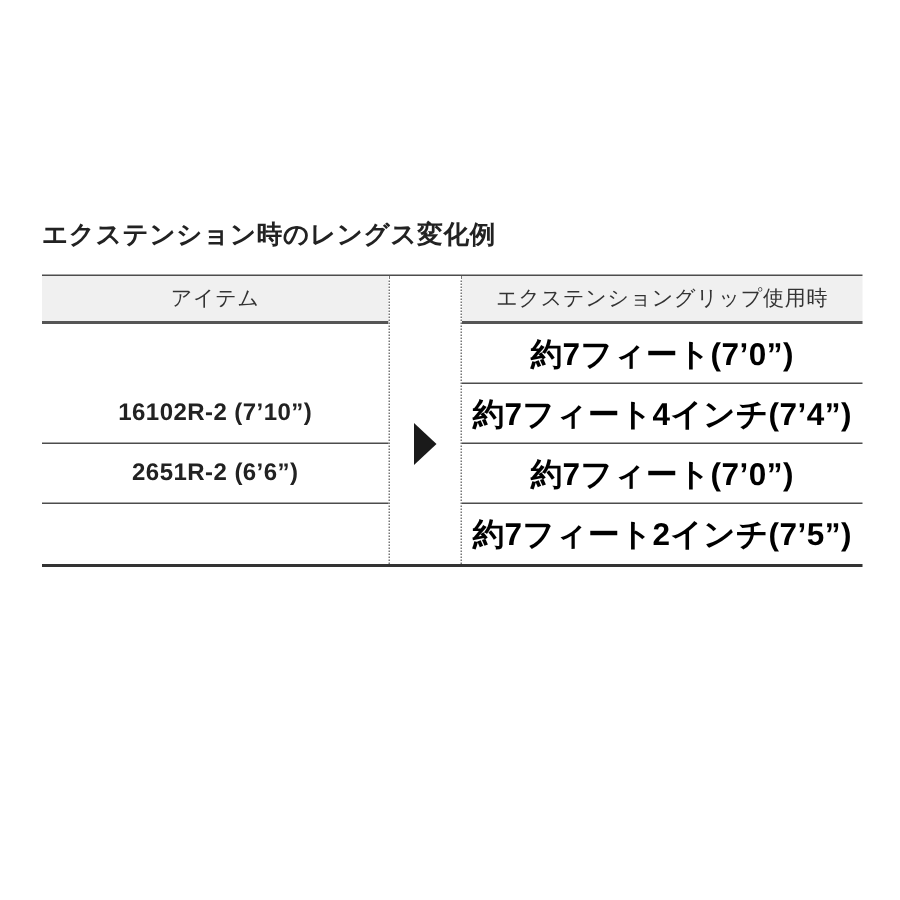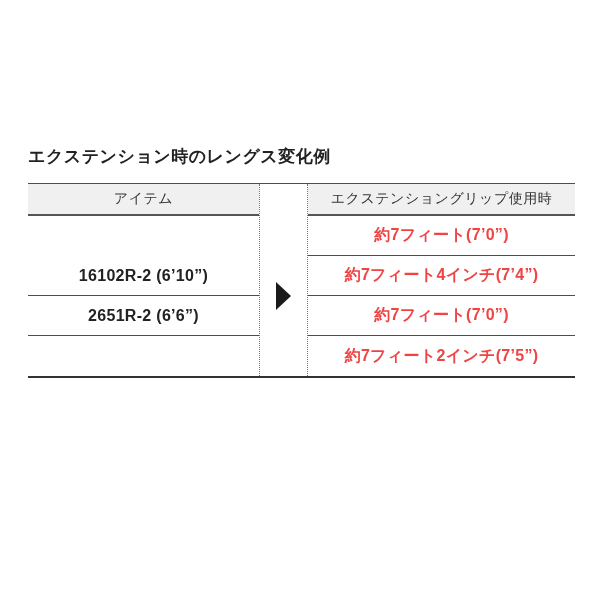--- a/index.html
+++ b/index.html
@@ -60,23 +60,23 @@
     letter-spacing: 0.5px;
     font-weight: normal;
   }
   .item {
     font-size: 16px;
     font-weight: bold;
     color: #222222;
     letter-spacing: 0.3px;
   }
   .ext {
-    font-size: 16px;
+    font-size: 21px;
     font-weight: bold;
-    color: #ef4444;
+    color: #000000;
     letter-spacing: 0.3px;
   }
   .mid {
     grid-column: 2;
     grid-row: 1 / 6;
     border-left: 1px dotted #777777;
     border-right: 1px dotted #777777;
     box-sizing: border-box;
     display: flex;
     align-items: center;
@@ -104,21 +104,21 @@
     <div class="cell head c-left rh">アイテム</div>
 
     <div class="mid">
       <div class="arrow"></div>
     </div>
 
     <div class="cell head c-right rh">エクステンショングリップ使用時</div>
 
     <div class="cell ext c-right r1">約7フィート(7’0”)</div>
 
-    <div class="cell item c-left r2">16102R-2 (6’10”)</div>
+    <div class="cell item c-left r2">16102R-2 (7’10”)</div>
     <div class="cell ext c-right r2">約7フィート4インチ(7’4”)</div>
 
     <div class="cell item c-left r3">2651R-2 (6’6”)</div>
     <div class="cell ext c-right r3">約7フィート(7’0”)</div>
 
     <div class="cell ext c-right r4">約7フィート2インチ(7’5”)</div>
 
   </div>
 </div>
 

